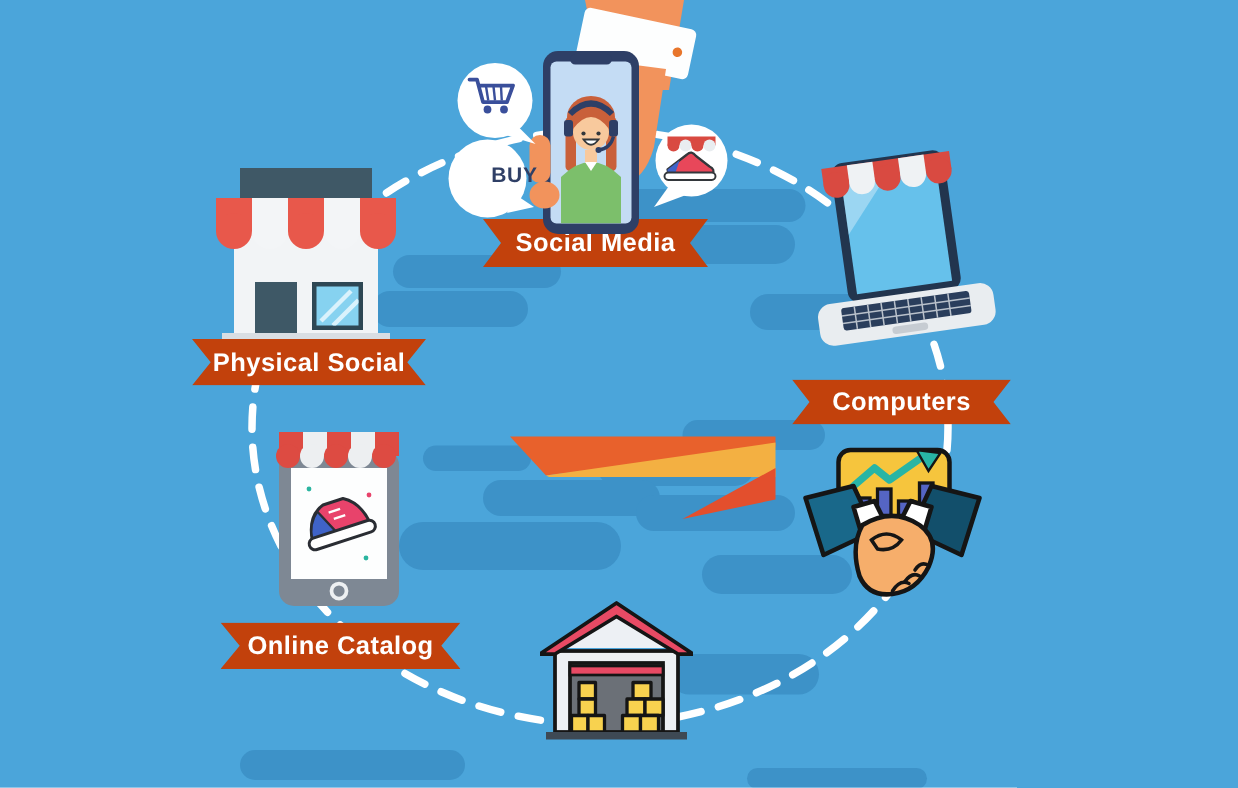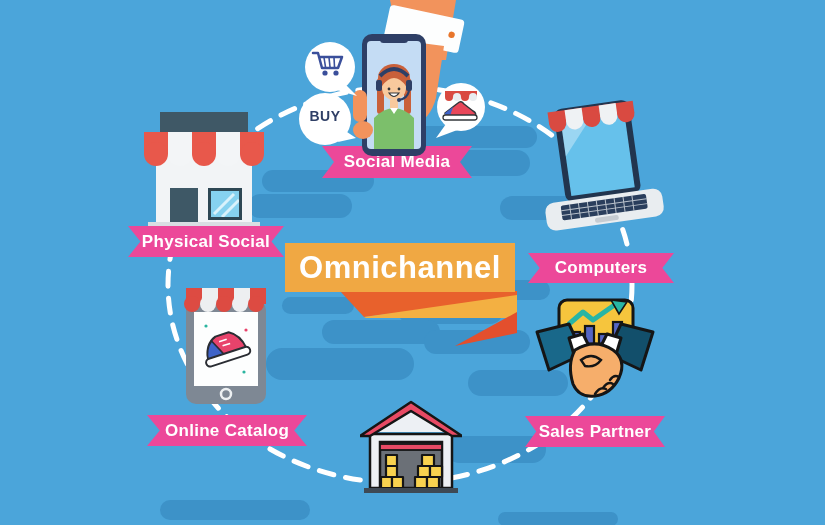--- a/index.html
+++ b/index.html
@@ -6,35 +6,35 @@
   .stage {
     position:relative; width:825px; height:525px; overflow:hidden;
     background:#4BA5DA;
     font-family:"Liberation Sans", sans-serif;
   }
   .blob { position:absolute; background:#3D92C8; border-radius:999px; z-index:1; }
   .orbit { position:absolute; left:0; top:0; z-index:2; pointer-events:none; }
   .icon  { position:absolute; z-index:3; }
   .ribbon {
     position:absolute; z-index:3;
-    background:#ec4899; color:#FFFFFF;
+    background:#c2410c; color:#FFFFFF;
     display:flex; align-items:center; justify-content:center;
     font-weight:bold; font-size:17px; letter-spacing:.3px;
     clip-path: polygon(0 0, 100% 0, 92% 50%, 100% 100%, 0 100%, 8% 50%);
     white-space:nowrap;
   }
   .banner {
     position:absolute; left:285px; top:243px; width:230px; height:49px;
     background:#F0A843; z-index:4;
     display:flex; align-items:center; justify-content:center;
     color:#FFFFFF; font-weight:bold; font-size:31px; letter-spacing:.5px;
   }
   .fold { position:absolute; left:330px; top:286px; z-index:3; }
   .bubble-text {
-    position:absolute; left:303px; top:108px; width:44px; z-index:5;
+    position:absolute; left:321px; top:108px; width:44px; z-index:5;
     text-align:center; color:#2F3F66; font-weight:bold; font-size:14px; letter-spacing:.5px;
   }
   .hand-phone { z-index:4; }
 </style>
 </head>
 <body>
 
 <div class="stage">
 
   <div class="blob" style="left:412px;top:126px;width:125px;height:22px;"></div>
@@ -182,23 +182,20 @@
         <line x1="69" y1="100" x2="69" y2="115"></line>
         <line x1="78" y1="100" x2="78" y2="115"></line>
         <line x1="87" y1="100" x2="87" y2="115"></line>
         <line x1="96" y1="100" x2="96" y2="115"></line>
       </g>
       <rect x="56" y="117" width="24" height="5" rx="2.5" fill="#C6CCD2"></rect>
     </g>
   </svg>
   <div class="ribbon" style="left:528px;top:233px;width:146px;height:30px;margin-top:20px;">Computers</div>
 
-  <div class="banner">
-    <span>Omnichannel</span>
-  </div>
   <svg class="fold" width="200" height="90" viewBox="0 0 200 90">
     <polygon points="10,5 187,5 187,12 34,31" fill="#E8612C"></polygon>
     <polygon points="34,31 187,9 187,32 36,32" fill="#F3B042"></polygon>
     <polygon points="187,26 187,47 125,60" fill="#E34F2D"></polygon>
   </svg>
 
   <svg class="icon" style="left:184px;top:288px;" width="86" height="118" viewBox="0 0 86 118">
     <rect x="2" y="12" width="80" height="104" rx="10" fill="#7E8894"></rect>
     <rect x="10" y="24" width="64" height="74" fill="#FDFEFE"></rect>
     <circle cx="42" cy="106" r="5" fill="none" stroke="#EDF0F2" stroke-width="2.5"></circle>
@@ -242,21 +239,20 @@
     <polygon points="34,40 48,36 56,52 40,60" fill="#FFFFFF" stroke="#151515" stroke-width="3" stroke-linejoin="round"></polygon>
     <polygon points="86,40 72,36 64,52 80,60" fill="#FFFFFF" stroke="#151515" stroke-width="3" stroke-linejoin="round"></polygon>
     <path d="M40,52 Q60,40 78,52 Q92,62 84,80 Q76,96 60,98 Q44,100 38,86 Q32,66 40,52 Z" fill="#F6AE6B" stroke="#151515" stroke-width="3"></path>
     <path d="M46,62 Q56,54 66,62 Q60,70 50,68 Z" fill="#F6AE6B" stroke="#151515" stroke-width="2.4"></path>
     <g fill="none" stroke="#151515" stroke-width="2.4" stroke-linecap="round">
       <path d="M60,96 q5,-8 11,-5"></path>
       <path d="M68,90 q5,-7 10,-4"></path>
       <path d="M75,82 q4,-6 9,-3"></path>
     </g>
   </svg>
-  <div class="ribbon" style="left:525px;top:416px;width:140px;height:31px;">Sales Partner</div>
 
   <svg class="icon" style="left:360px;top:398px;" width="102" height="98" viewBox="0 0 102 98">
     <polygon points="14,34 51,14 88,34" fill="#EDF0F4"></polygon>
     <rect x="10" y="36" width="82" height="54" fill="#EDF0F4" stroke="#151515" stroke-width="2.5"></rect>
     <polygon points="0,38 51,4 102,38 92,38 51,13 10,38" fill="#E84A64" stroke="#151515" stroke-width="2.5" stroke-linejoin="round"></polygon>
     <rect x="20" y="44" width="62" height="46" fill="#6B7077" stroke="#151515" stroke-width="2.5"></rect>
     <rect x="20" y="46" width="62" height="6" fill="#E84A64" stroke="#151515" stroke-width="1.8"></rect>
     <g fill="#F8D24F" stroke="#151515" stroke-width="2.2" stroke-linejoin="round">
       <rect x="26" y="57" width="11" height="11"></rect>
       <rect x="26" y="68" width="11" height="11"></rect>

